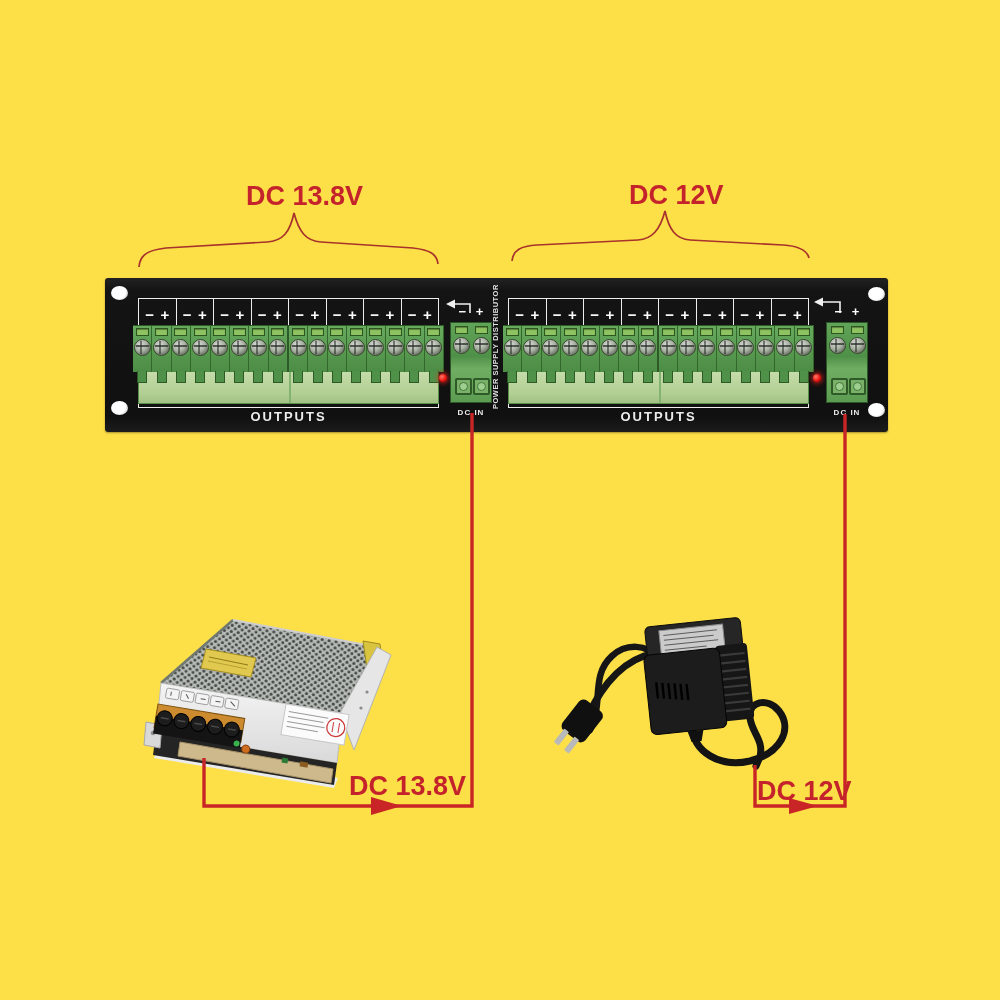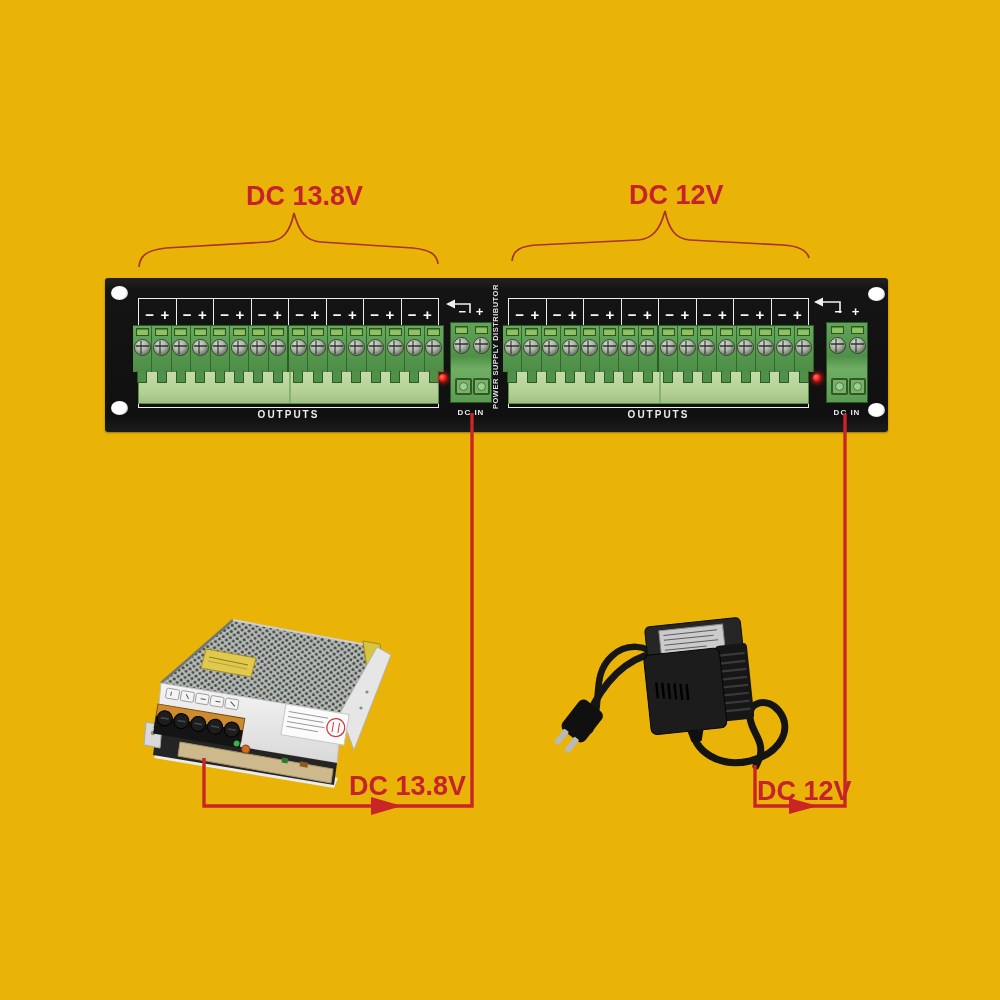--- a/index.html
+++ b/index.html
@@ -1,16 +1,16 @@
 <!DOCTYPE html>
 <html style="--red: #c4232b;"><head>
 <meta charset="utf-8">
 <style>
   html,body{margin:0;padding:0;background:#fff;}
-  .stage{position:relative;width:1000px;height:1000px;background:#eab308;overflow:hidden;
+  .stage{position:relative;width:1000px;height:1000px;background:#fde047;overflow:hidden;
          font-family:"Liberation Sans", sans-serif;}
   .lbl{position:absolute;font-weight:bold;font-size:27px;color:var(--red,#c4232b);white-space:nowrap;}
   #lbl-tl{left:246px;top:181px;}
   #lbl-tr{left:629px;top:180px;}
   #lbl-bl{left:349px;top:771px;}
   #lbl-br{left:757px;top:776px;}
 
   
   .panel{position:absolute;left:105px;top:278px;width:783px;height:154px;
          background:linear-gradient(180deg,#222 0%,#141414 8%,#101010 90%,#1c1c1c 100%);
@@ -37,21 +37,21 @@
   .slot{width:11px;height:6px;margin:2px auto 0;background:#8ec361;border:1px solid #2c571f;
         box-shadow:inset 0 1px 1px rgba(0,0,0,.35);}
   .screw{width:15px;height:15px;border-radius:50%;margin:3px auto 0;position:relative;
          border:1px solid #39462f;
          background:radial-gradient(circle at 38% 33%,#dcdcdc,#a9b2a3 45%,#6e776a 75%,#4d554a);}
   .screw::before{content:"";position:absolute;left:1px;right:1px;top:5px;height:2px;background:rgba(35,42,35,.7);}
   .screw::after{content:"";position:absolute;top:1px;bottom:1px;left:5px;width:2px;background:rgba(35,42,35,.55);}
   .leg{position:absolute;left:50%;margin-left:-5px;top:45px;width:10px;height:12px;
        background:#4f9148;border:1px solid #2e5a26;border-top:none;box-sizing:border-box;}
   .outlabel{position:absolute;left:0;top:131px;width:301px;text-align:center;color:#ececec;
-            font-size:10px;font-weight:bold;letter-spacing:2px;}
+            font-size:13px;font-weight:bold;letter-spacing:2px;}
 
   .dcin{position:absolute;top:44px;width:42px;height:81px;
         background:linear-gradient(180deg,#60a458 0%,#4f9048 42%,#6fae62 58%,#5c9c52 100%);
         border:1px solid #2c5726;box-sizing:border-box;}
   .dcin-left{left:345px;} .dcin-right{left:721px;}
   .drow{display:flex;height:30px;margin-top:1px;}
   .dterm{flex:1;}
   .sock{position:absolute;bottom:7px;width:13px;height:13px;border:2px solid #2e5a28;background:#7ab168;border-radius:2px;}
   .sock::after{content:"";display:block;width:7px;height:7px;margin:2px auto;border-radius:50%;
                background:#9ecf8e;border:1px solid #43763a;}

